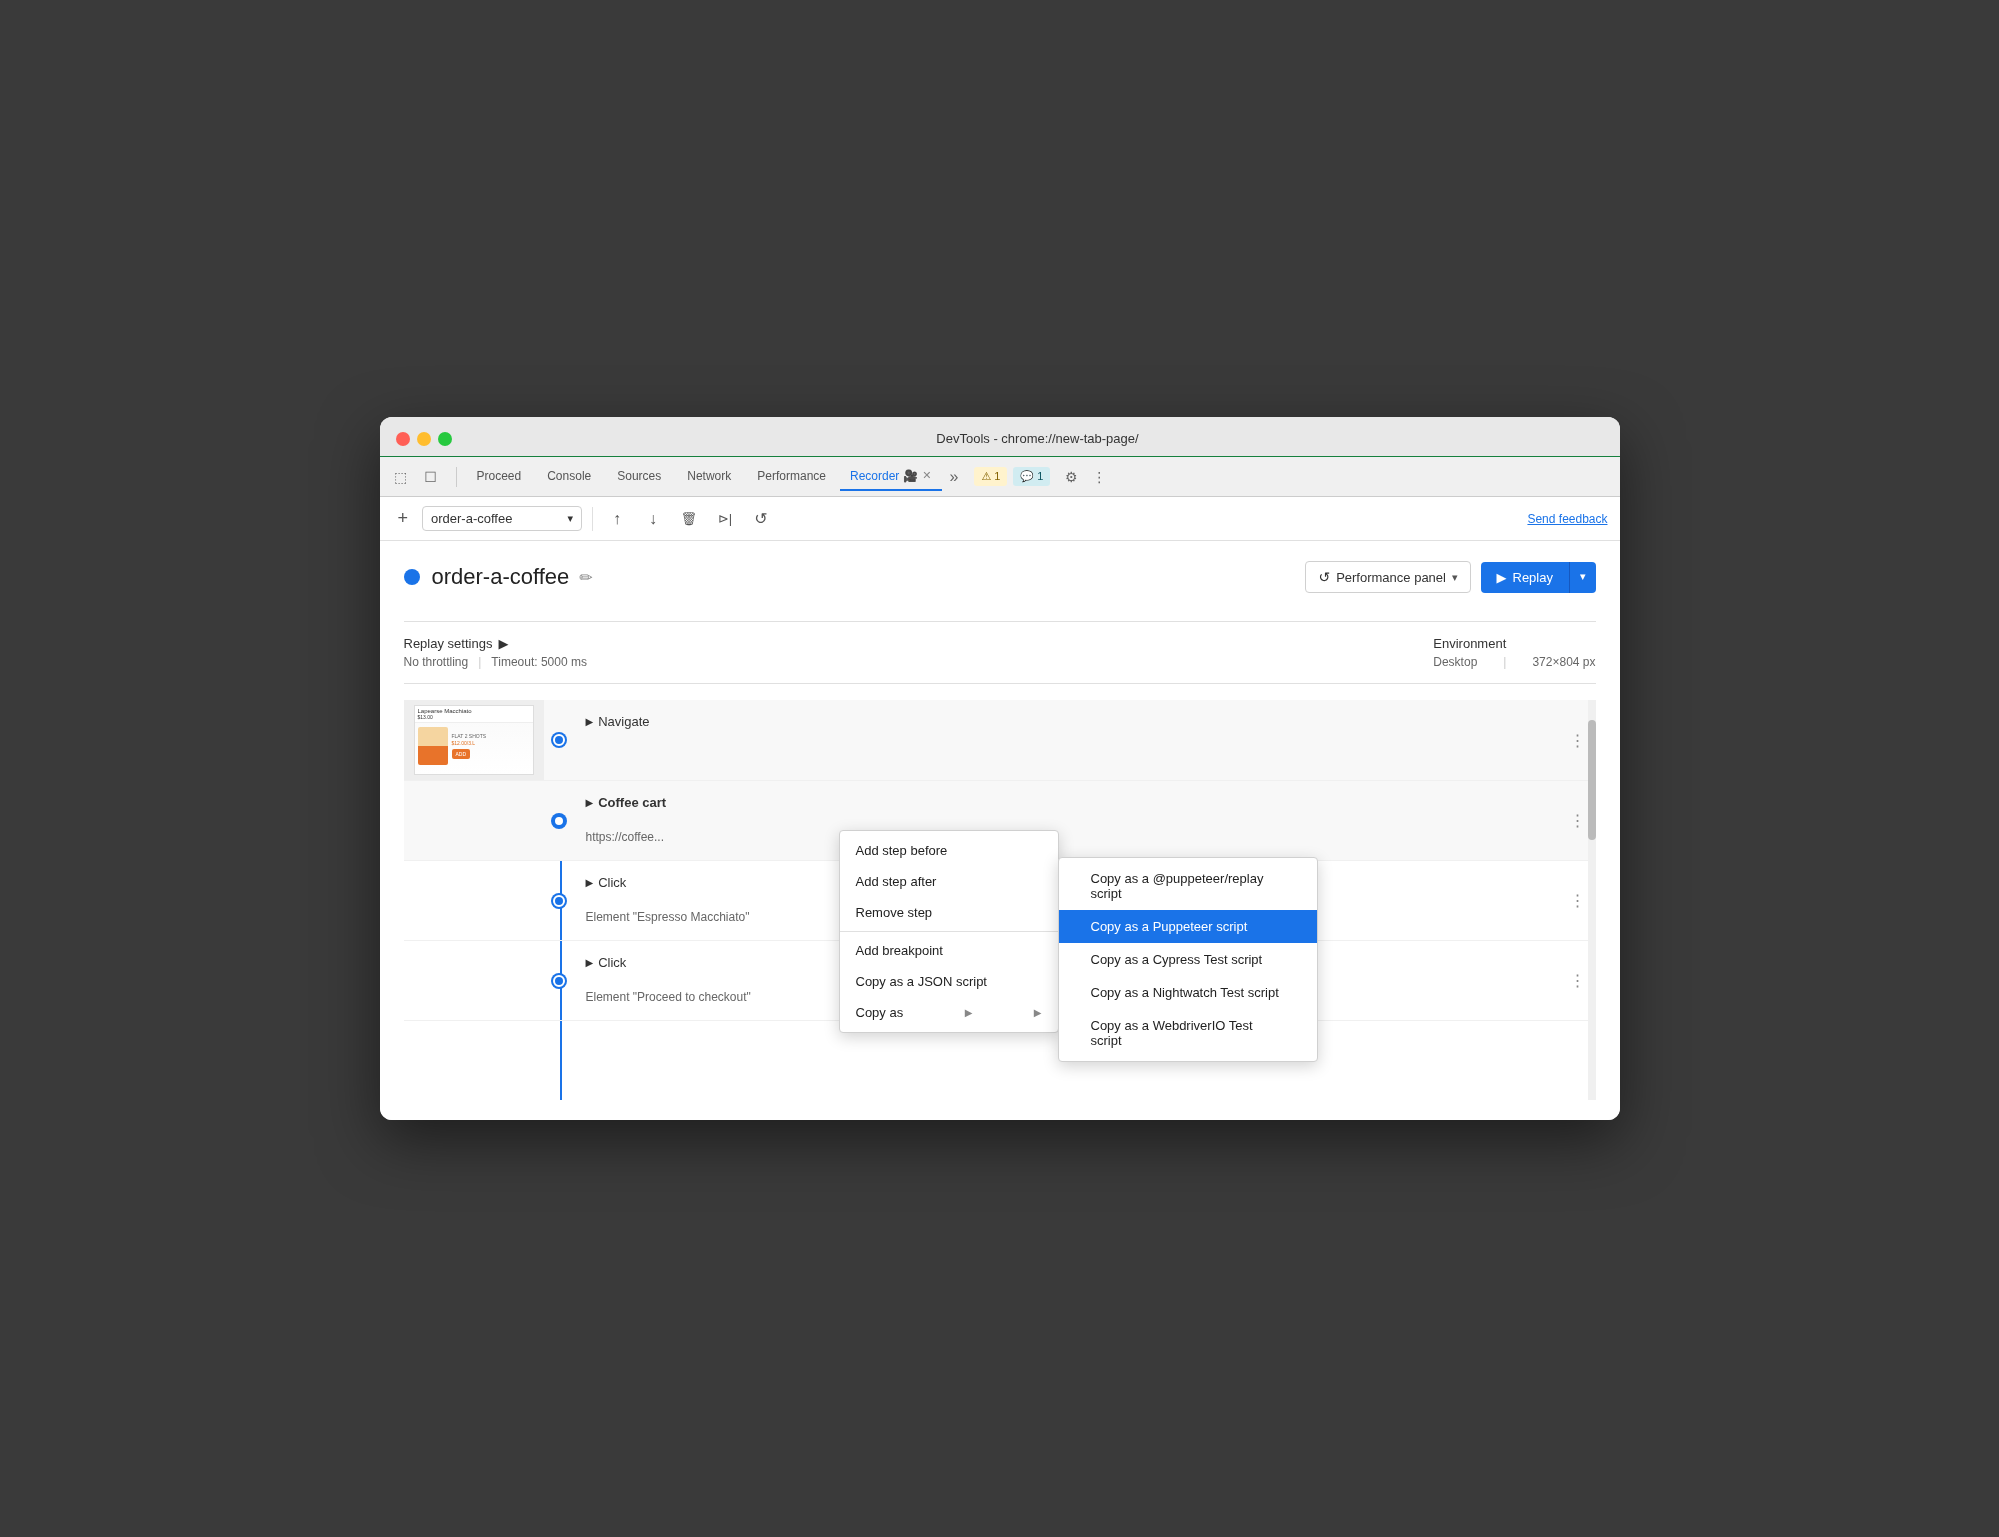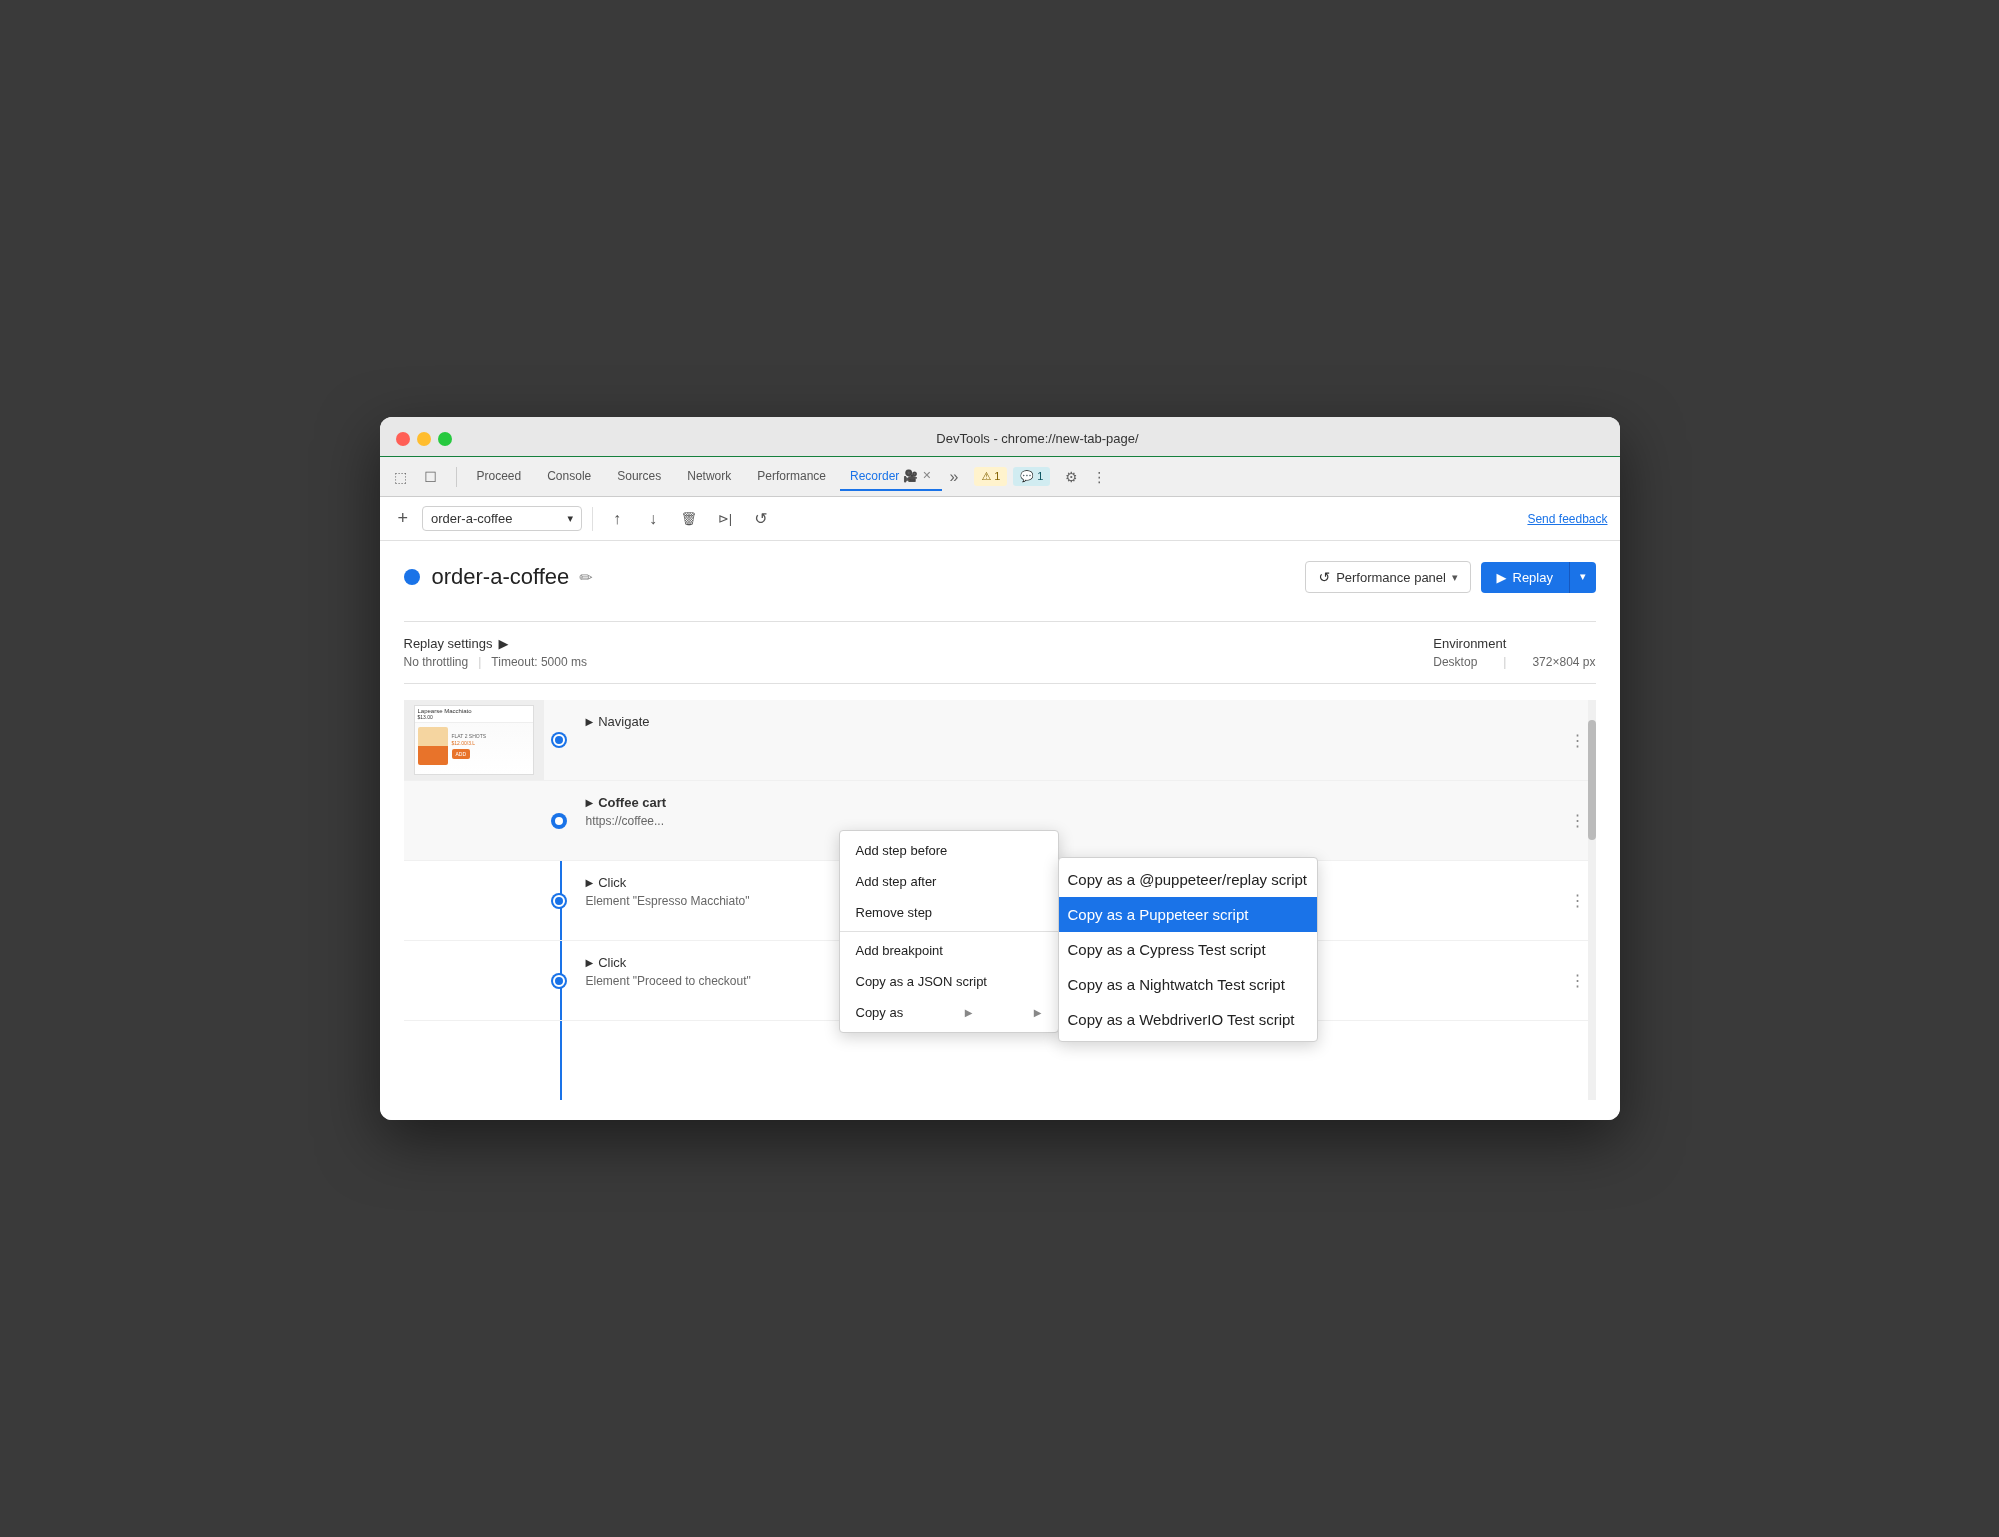--- a/index.html
+++ b/index.html
@@ -382,21 +382,21 @@
       font-size: 13px;
       font-weight: 500;
       color: #333;
       display: flex;
       align-items: center;
       gap: 5px;
     }
     .step-detail {
       font-size: 12px;
       color: #666;
-      margin-top: 4px;
+      margin-top: 20px;
     }
     .step-more {
       width: 36px;
       display: flex;
       align-items: center;
       justify-content: center;
       cursor: pointer;
       color: #888;
       font-size: 16px;
     }
@@ -437,22 +437,22 @@
       border: 1px solid #d0d0d0;
       border-radius: 4px;
       box-shadow: 0 4px 16px rgba(0,0,0,0.18);
       z-index: 101;
       min-width: 260px;
       padding: 4px 0;
       left: 100%;
       top: 100px;
     }
     .submenu-item {
-      padding: 9px 9px;
-      font-size: 15px;
+      padding: 9px 32px;
+      font-size: 13px;
       color: #222;
       cursor: pointer;
     }
     .submenu-item.selected {
       background: #1a73e8;
       color: #fff;
     }
     .scrollbar-track {
       position: absolute;
       right: 0;

